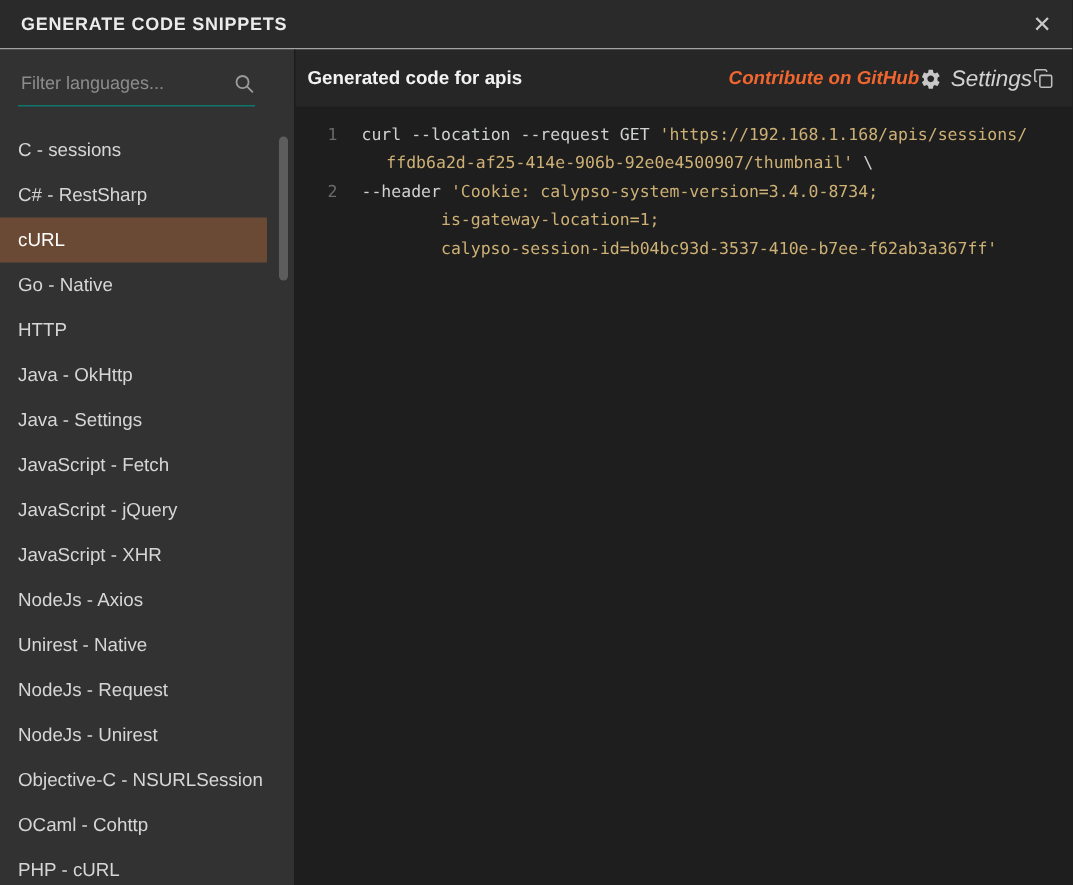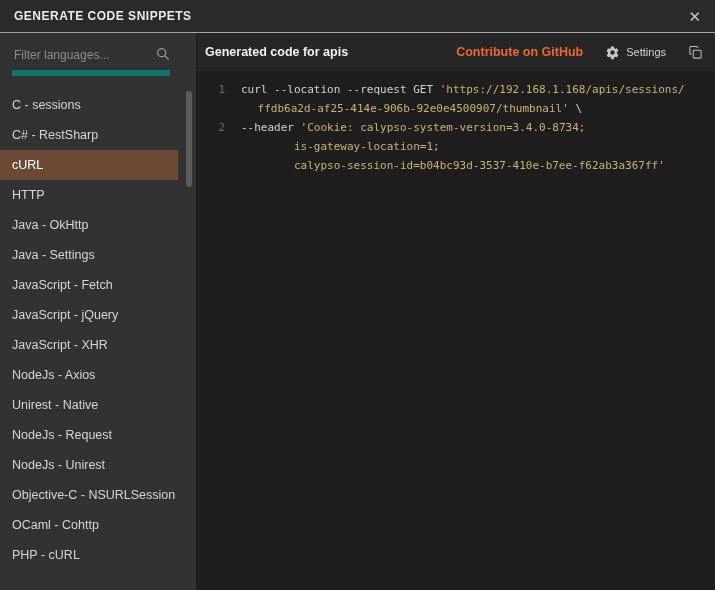--- a/index.html
+++ b/index.html
@@ -11,36 +11,36 @@
 
   
   .titlebar{height:33px;flex:0 0 33px;background:#2a2a2a;display:flex;align-items:center;padding:0 14px;border-bottom:1px solid #a3a3a3;box-sizing:border-box;}
   .titlebar .title{color:#ebebeb;font-size:12px;font-weight:bold;letter-spacing:.5px;}
   .close-btn{margin-left:auto;color:#c9c9c9;font-size:15px;line-height:1;cursor:pointer;}
 
   .body{flex:1;display:flex;min-height:0;}
 
   
   .sidebar{width:196px;flex:0 0 196px;background:#323232;display:flex;flex-direction:column;position:relative;}
-  .filter-wrap{margin:14px 26px 8px 12px;display:flex;align-items:flex-start;border-bottom:6px solid #0f766e;padding-bottom:7px;}
+  .filter-wrap{margin:14px 26px 8px 12px;display:flex;align-items:flex-end;border-bottom:1px solid #0f766e;padding-bottom:7px;}
   .filter-input{flex:1;min-width:0;background:transparent;border:none;outline:none;color:#ddd;font-size:12px;font-family:"Liberation Sans",sans-serif;}
   .filter-input::placeholder{color:#8d8d8d;}
   .search-icon{flex:0 0 auto;display:flex;}
   .lang-list{list-style:none;margin:6px 18px 0 0;padding:0;overflow:hidden;}
   .lang-item{height:30px;line-height:30px;padding:0 12px;color:#d6d6d6;font-size:12.5px;cursor:pointer;white-space:nowrap;overflow:hidden;}
   .lang-item.selected{background:var(--selected-bg,#6b4a35);color:#fff;}
   .scroll-thumb{position:absolute;right:4px;top:58px;width:6px;height:96px;background:#5d5d5d;border-radius:3px;cursor:pointer;}
 
   
   .content{flex:1;display:flex;flex-direction:column;background:#262626;min-width:0;border-left:1px solid #1c1c1c;box-sizing:border-box;}
   .content-header{height:38px;flex:0 0 38px;display:flex;align-items:center;padding:0 12px 0 8px;}
   .gen-title{color:#f2f2f2;font-size:12.5px;font-weight:bold;}
-  .header-right{margin-left:auto;display:flex;align-items:center;gap:22px;}
+  .header-right{margin-left:auto;display:flex;align-items:center;font-style:italic;}
   .contribute{color:var(--accent,#f0662f);font-size:12.5px;font-weight:bold;cursor:pointer;text-decoration:none;}
-  .settings{display:flex;align-items:center;gap:6px;color:#d2d2d2;font-size:11px;cursor:pointer;}
+  .settings{display:flex;align-items:center;gap:6px;color:#d2d2d2;font-size:15px;cursor:pointer;}
   .copy-btn{display:flex;cursor:pointer;}
 
   
   .code-area{flex:1;background:#1e1e1e;padding-top:9px;overflow:hidden;font-family:"DejaVu Sans Mono",monospace;font-size:11px;line-height:19px;}
   .code-row{display:flex;}
   .gutter{flex:0 0 44px;box-sizing:border-box;text-align:right;padding-right:16px;color:#6a6a6a;user-select:none;}
   .code-text{white-space:pre;}
   .indent-1{padding-left:2.5ch;}
   .indent-2{padding-left:8ch;}
   .tok-plain{color:#cfd2d0;}
@@ -65,20 +65,21 @@
           <svg width="14" height="14" viewBox="0 0 16 16">
             <circle cx="6.5" cy="6.5" r="4.6" fill="none" stroke="#9a9a9a" stroke-width="1.4"></circle>
             <line x1="10.2" y1="10.2" x2="14" y2="14" stroke="#9a9a9a" stroke-width="1.4" stroke-linecap="round"></line>
           </svg>
         </span>
       </div>
       <ul class="lang-list" id="lang-list">
           <li class="lang-item">C - sessions</li>
           <li class="lang-item">C# - RestSharp</li>
           <li class="lang-item selected">cURL</li>
+          <li class="lang-item">Go - Native</li>
           <li class="lang-item">HTTP</li>
           <li class="lang-item">Java - OkHttp</li>
           <li class="lang-item">Java - Settings</li>
           <li class="lang-item">JavaScript - Fetch</li>
           <li class="lang-item">JavaScript - jQuery</li>
           <li class="lang-item">JavaScript - XHR</li>
           <li class="lang-item">NodeJs - Axios</li>
           <li class="lang-item">Unirest - Native</li>
           <li class="lang-item">NodeJs - Request</li>
           <li class="lang-item">NodeJs - Unirest</li>

